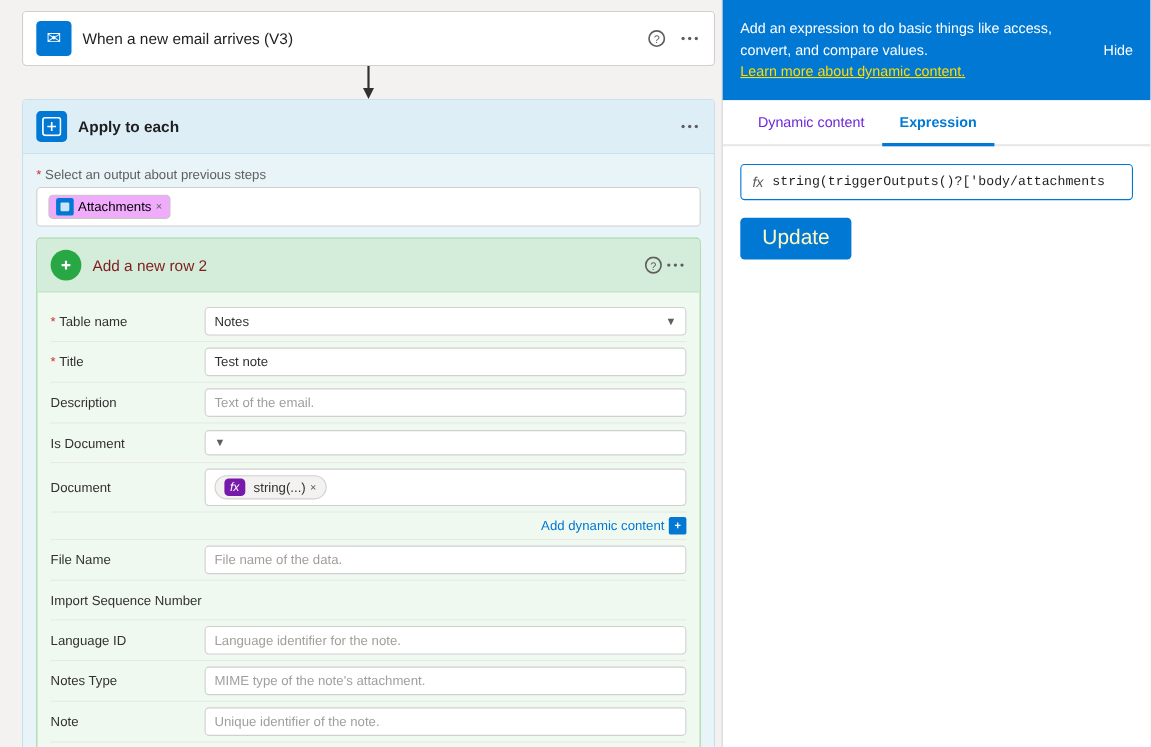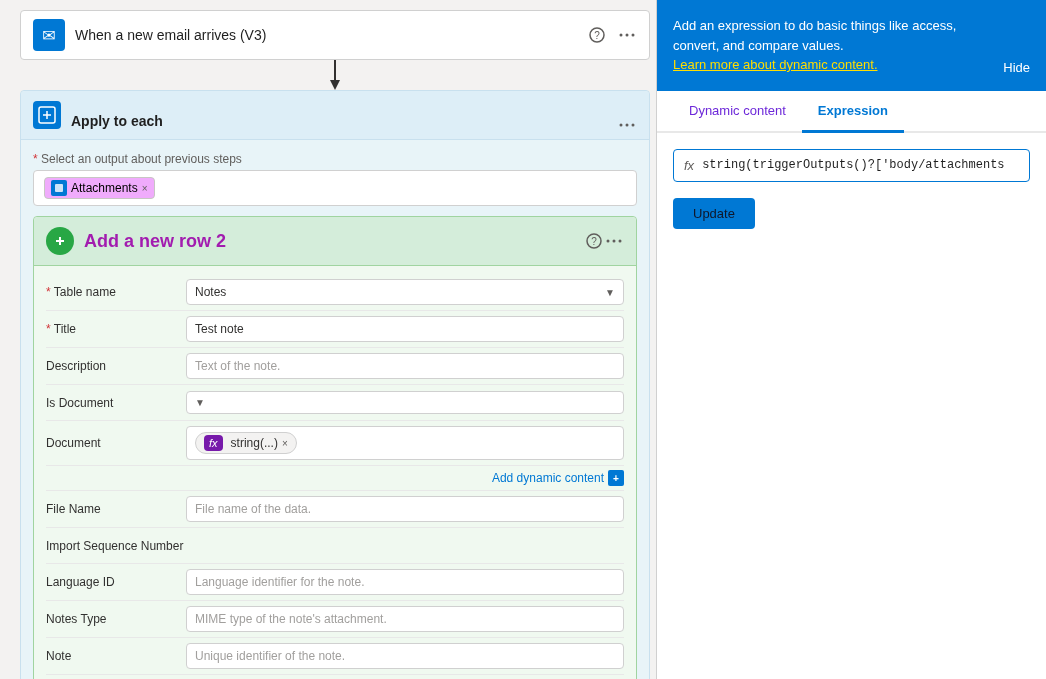--- a/index.html
+++ b/index.html
@@ -84,21 +84,21 @@
     
     .apply-each-block {
       background: #e8f4f8;
       border: 1px solid #c8e0ee;
       border-radius: 4px;
       width: 630px;
     }
 
     .apply-each-header {
       display: flex;
-      align-items: flex-end;
+      align-items: center;
       padding: 10px 12px;
       background: #ddeef7;
       border-bottom: 1px solid #c8e0ee;
       border-radius: 4px 4px 0 0;
     }
 
     .apply-each-icon {
       width: 28px;
       height: 28px;
       background: #0078d4;
@@ -197,23 +197,23 @@
       display: flex;
       align-items: center;
       justify-content: center;
       color: white;
       margin-right: 10px;
       font-size: 14px;
     }
 
     .add-row-title {
       flex: 1;
-      font-size: 18px;
-      font-weight: 700;
-      color: #a21caf;
+      font-size: 14px;
+      font-weight: 400;
+      color: #7f1d1d;
     }
 
     .add-row-body {
       padding: 8px 12px;
     }
 
     .form-row {
       display: flex;
       align-items: center;
       padding: 5px 0;
@@ -327,21 +327,21 @@
       border-left: 1px solid #d0d0d0;
       display: flex;
       flex-direction: column;
     }
 
     .side-panel-info {
       background: #0078d4;
       color: white;
       padding: 16px;
       display: flex;
-      align-items: flex-end;
+      align-items: center;
       justify-content: space-between;
     }
 
     .side-panel-info-text {
       flex: 1;
       font-size: 13px;
       line-height: 1.5;
     }
 
     .side-panel-info-link {
@@ -405,25 +405,25 @@
       flex: 1;
       font-size: 12px;
       color: #1f1f1f;
       font-family: 'Courier New', monospace;
       white-space: nowrap;
       overflow: hidden;
     }
 
     .update-btn {
       background: #0078d4;
-      color: #0f172a;
+      color: #fef9c3;
       border: none;
       border-radius: 4px;
       padding: 8px 20px;
-      font-size: 13px;
+      font-size: 19px;
       cursor: pointer;
       margin-top: 16px;
       font-family: 'Segoe UI', sans-serif;
     }
   </style>
 </head>
 <body>
 
 <div class="main-canvas">
 
@@ -521,21 +521,21 @@
           <div class="form-row">
             <span class="form-field-label required">Title</span>
             <div class="form-field-input">
               <span>Test note</span>
             </div>
           </div>
 
           <div class="form-row">
             <span class="form-field-label">Description</span>
             <div class="form-field-input placeholder">
-              <span>Text of the note.</span>
+              <span>Text of the email.</span>
             </div>
           </div>
 
           <div class="form-row">
             <span class="form-field-label">Is Document</span>
             <div class="form-field-input dropdown placeholder">
               <span class="dropdown-arrow">▼</span>
             </div>
           </div>
 

